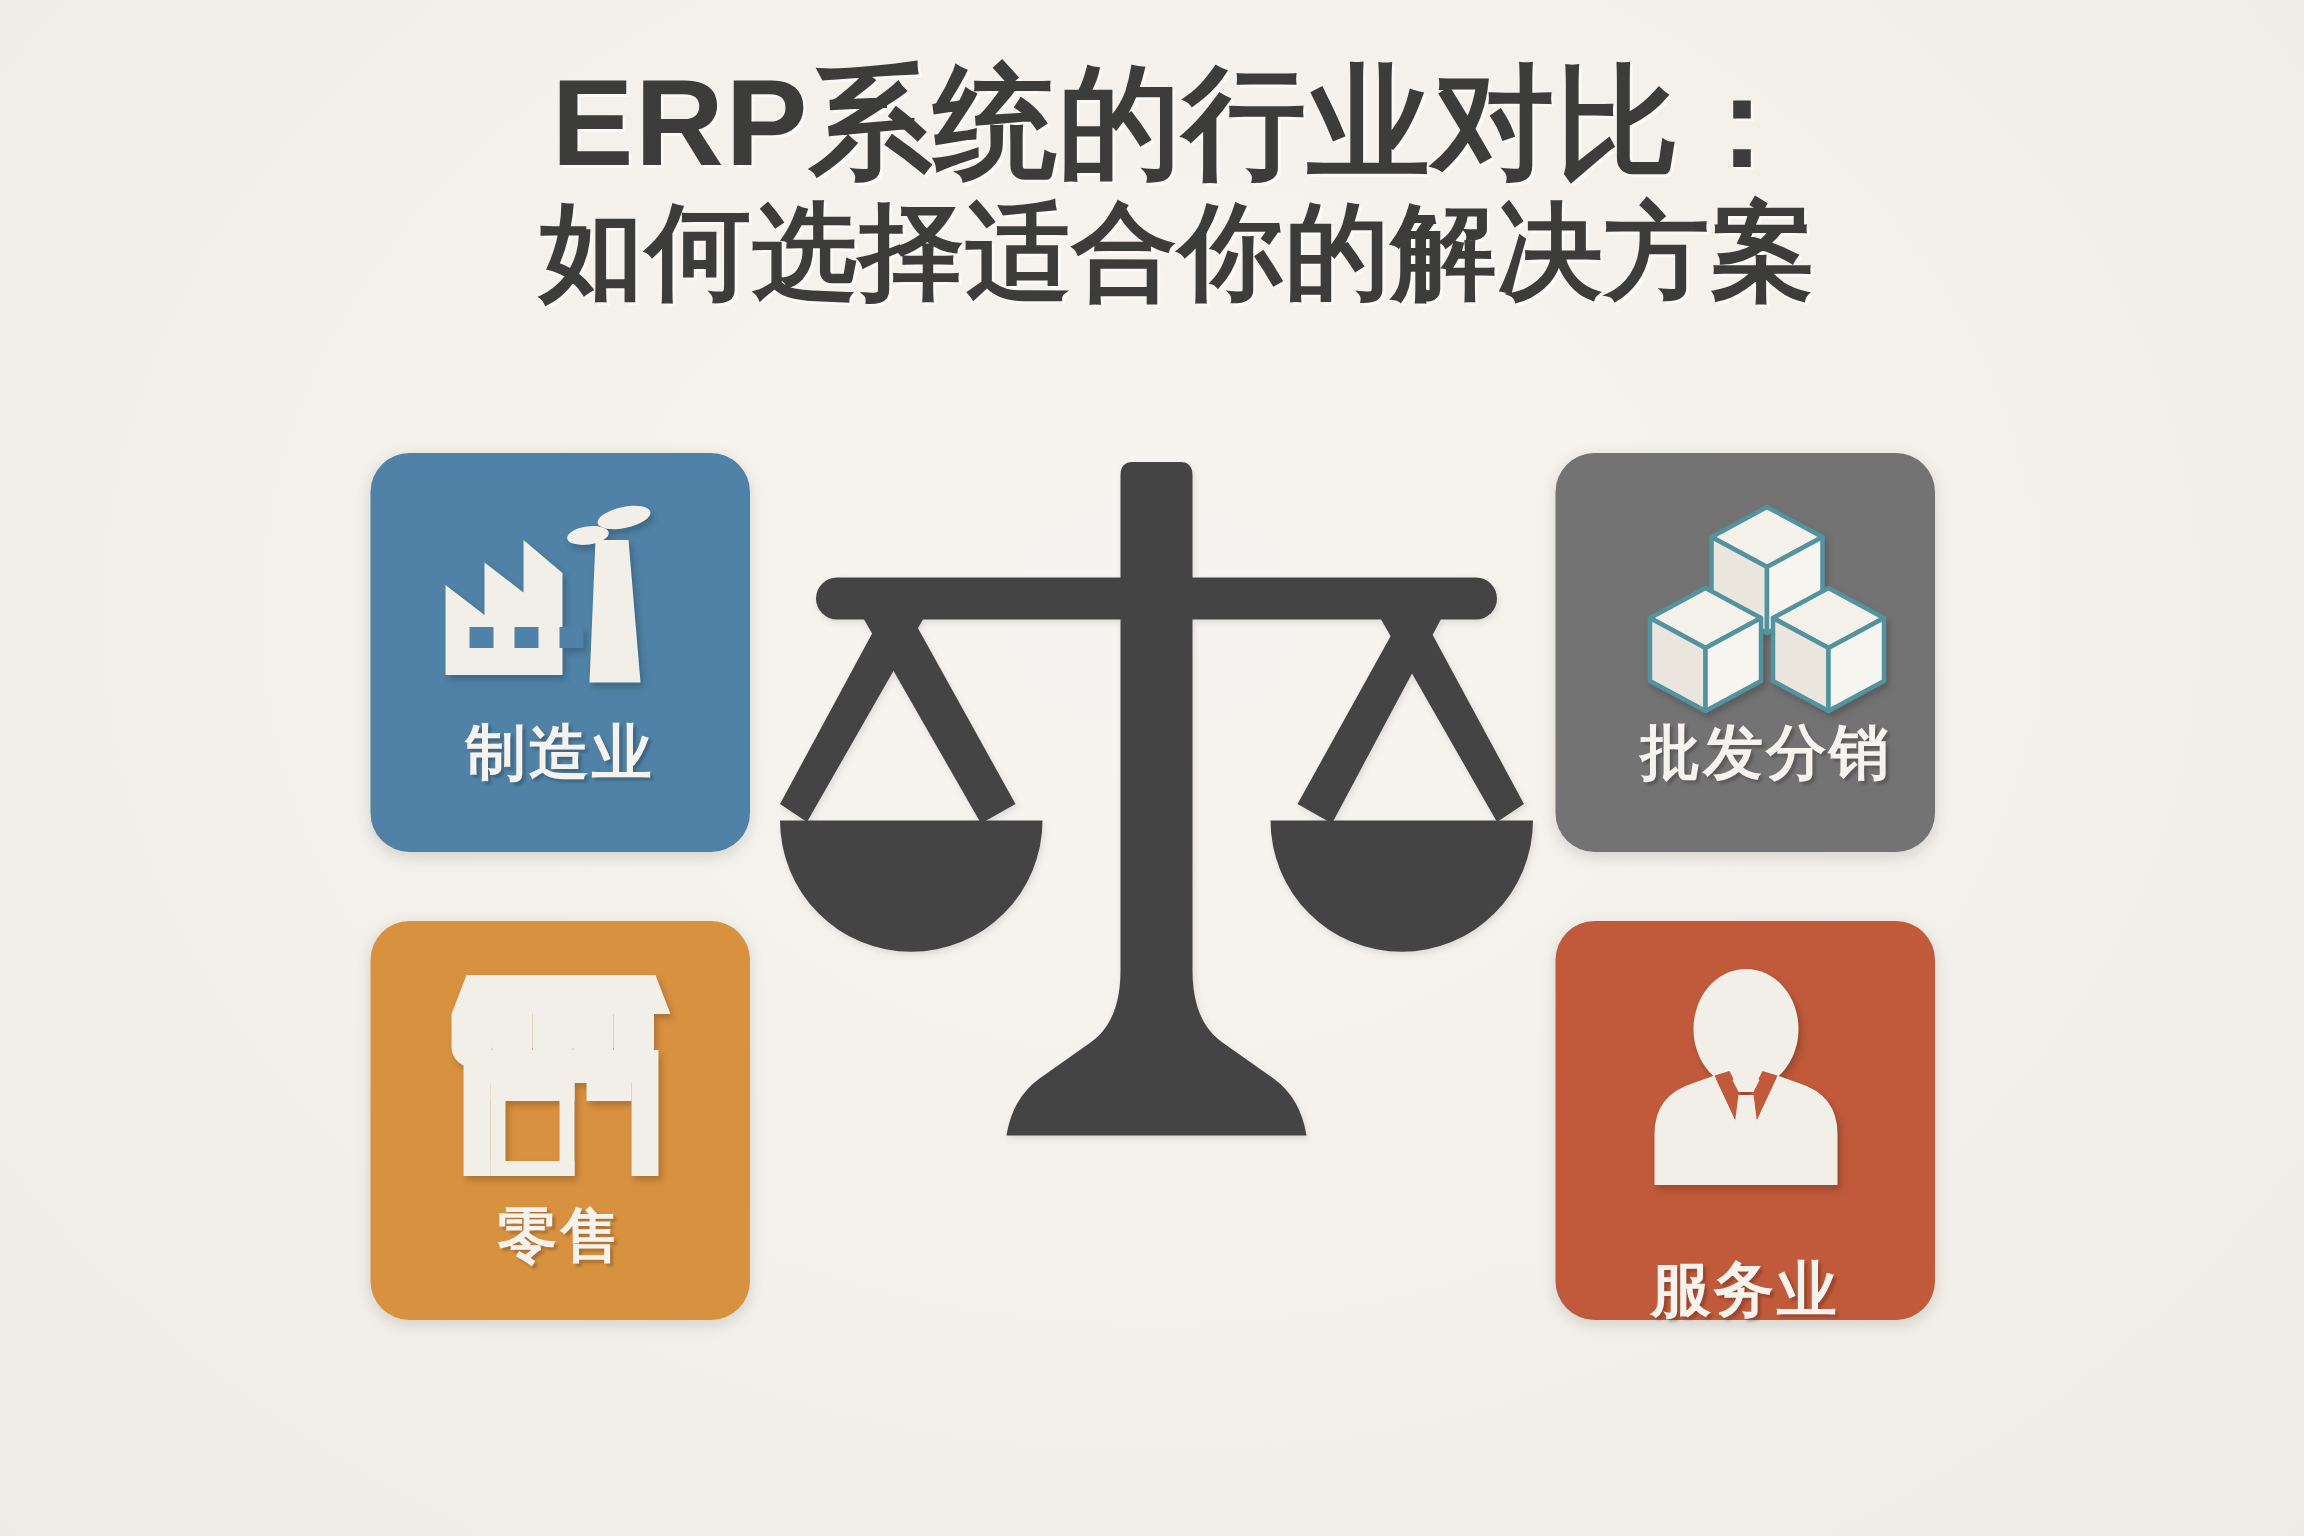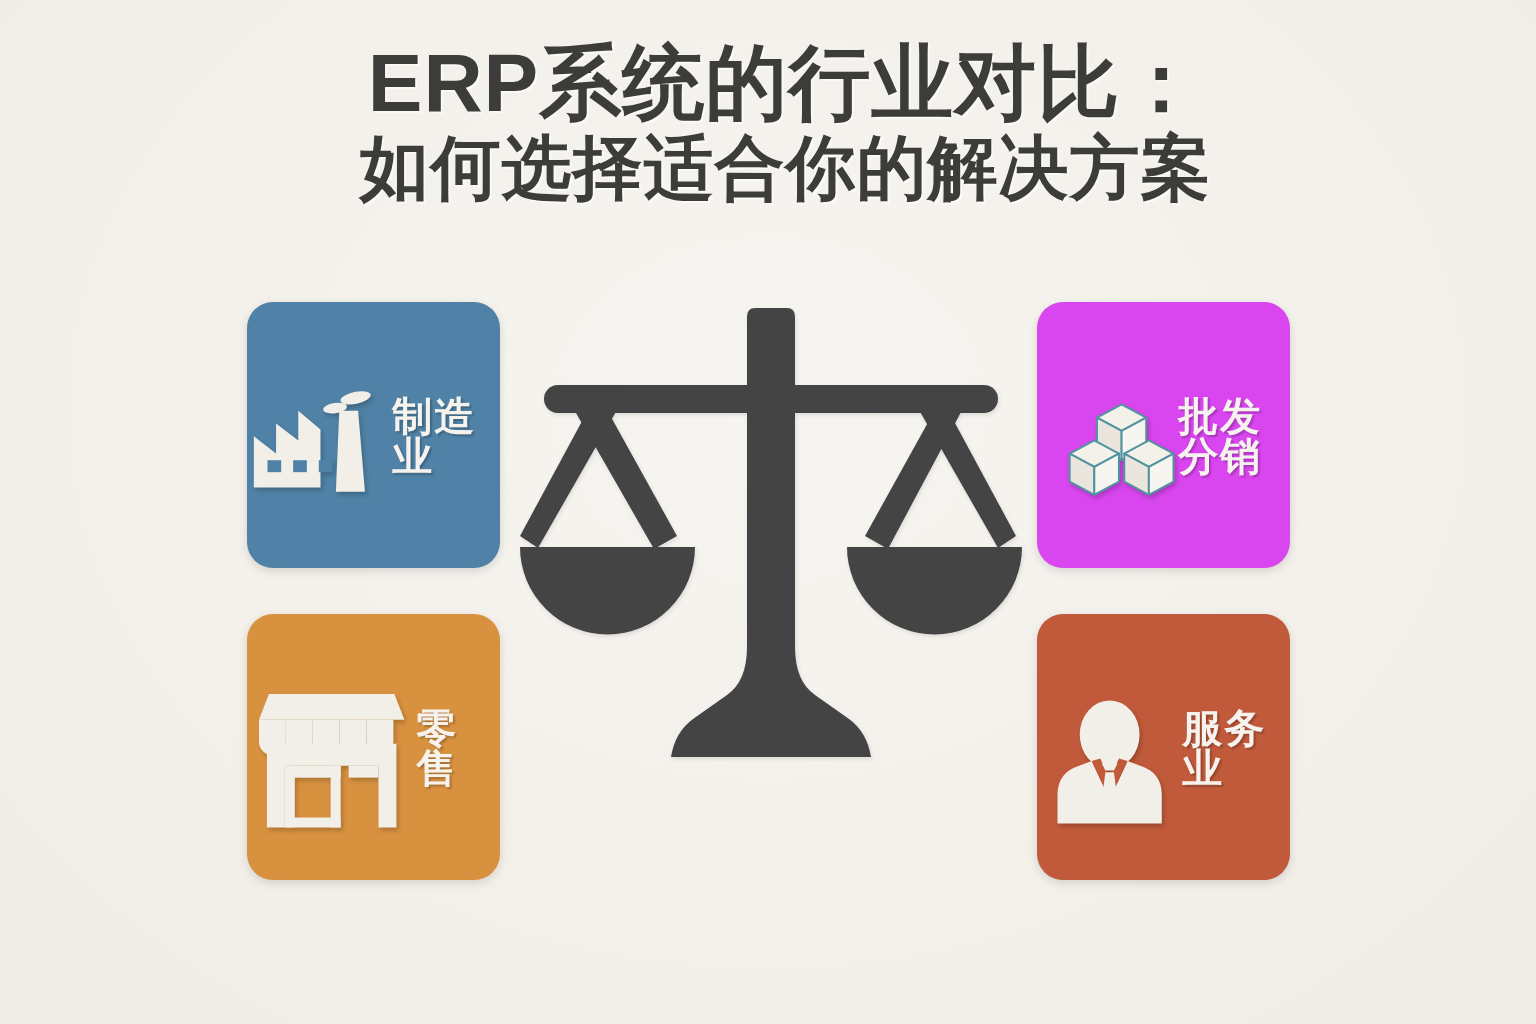--- a/index.html
+++ b/index.html
@@ -47,21 +47,21 @@
   #title-line-1 { font-size:82px; }
   #title-line-2 { font-size:70px; margin-top:4px; }
 
   
   .card {
     position:absolute;
     width:253px;
     height:266px;
     border-radius:26px;
     display:flex;
-    flex-direction:row;
+    flex-direction:column;
     align-items:center;
     justify-content:flex-start;
     box-shadow:0 3px 10px rgba(0,0,0,.13);
     z-index:4;
   }
   #card-manufacturing { left:247px; top:302px; }
   #card-wholesale     { left:1037px; top:302px; }
   #card-retail        { left:247px; top:614px; }
   #card-service       { left:1037px; top:614px;justify-content:space-between; }
 
@@ -146,21 +146,21 @@
       <g fill="#4f82a6">
         <rect x="24" y="88" width="16" height="14"></rect>
         <rect x="54" y="88" width="16" height="14"></rect>
         <rect x="84" y="88" width="16" height="14"></rect>
       </g>
     </svg>
   </div>
   <span class="card-label">制造业</span>
 </div>
 
-<div class="card" id="card-wholesale" style="background: #d946ef; padding-left: 28px;">
+<div class="card" id="card-wholesale" style="background: #737373; padding-left: 28px;">
   <div class="card-icon">
     <svg viewBox="0 0 170 150" xmlns="http://www.w3.org/2000/svg">
       <g stroke="#53939f" stroke-width="3" stroke-linejoin="round">
 
         <polygon points="85,8 122,28 85,48 48,28" fill="#f4f1ea"></polygon>
         <polygon points="48,28 85,48 85,92 48,72" fill="#eae6dd"></polygon>
         <polygon points="122,28 85,48 85,92 122,72" fill="#f7f5ef"></polygon>
 
         <polygon points="44,62 81,82 44,102 7,82" fill="#f4f1ea"></polygon>
         <polygon points="7,82 44,102 44,144 7,124" fill="#eae6dd"></polygon>
@@ -168,21 +168,21 @@
 
         <polygon points="126,62 163,82 126,102 89,82" fill="#f4f1ea"></polygon>
         <polygon points="89,82 126,102 126,144 89,124" fill="#eae6dd"></polygon>
         <polygon points="163,82 126,102 126,144 163,124" fill="#f7f5ef"></polygon>
       </g>
     </svg>
   </div>
   <span class="card-label">批发分销</span>
 </div>
 
-<div class="card" id="card-retail" style="background: rgb(216, 145, 63);">
+<div class="card" id="card-retail" style="background: rgb(216, 145, 63); gap: 10px;">
   <div class="card-icon">
     <svg viewBox="0 0 170 150" xmlns="http://www.w3.org/2000/svg">
       <g fill="#f2efe8">
 
         <path d="M22 8 h126 l10 26 h-146 z"></path>
 
         <path d="M12 34 h27 v22 a13.5 13.5 0 0 1 -27 0 z"></path>
         <path d="M39 34 h27 v22 a13.5 13.5 0 0 1 -27 0 z"></path>
         <path d="M66 34 h27 v22 a13.5 13.5 0 0 1 -27 0 z"></path>
         <path d="M93 34 h27 v22 a13.5 13.5 0 0 1 -27 0 z"></path>

